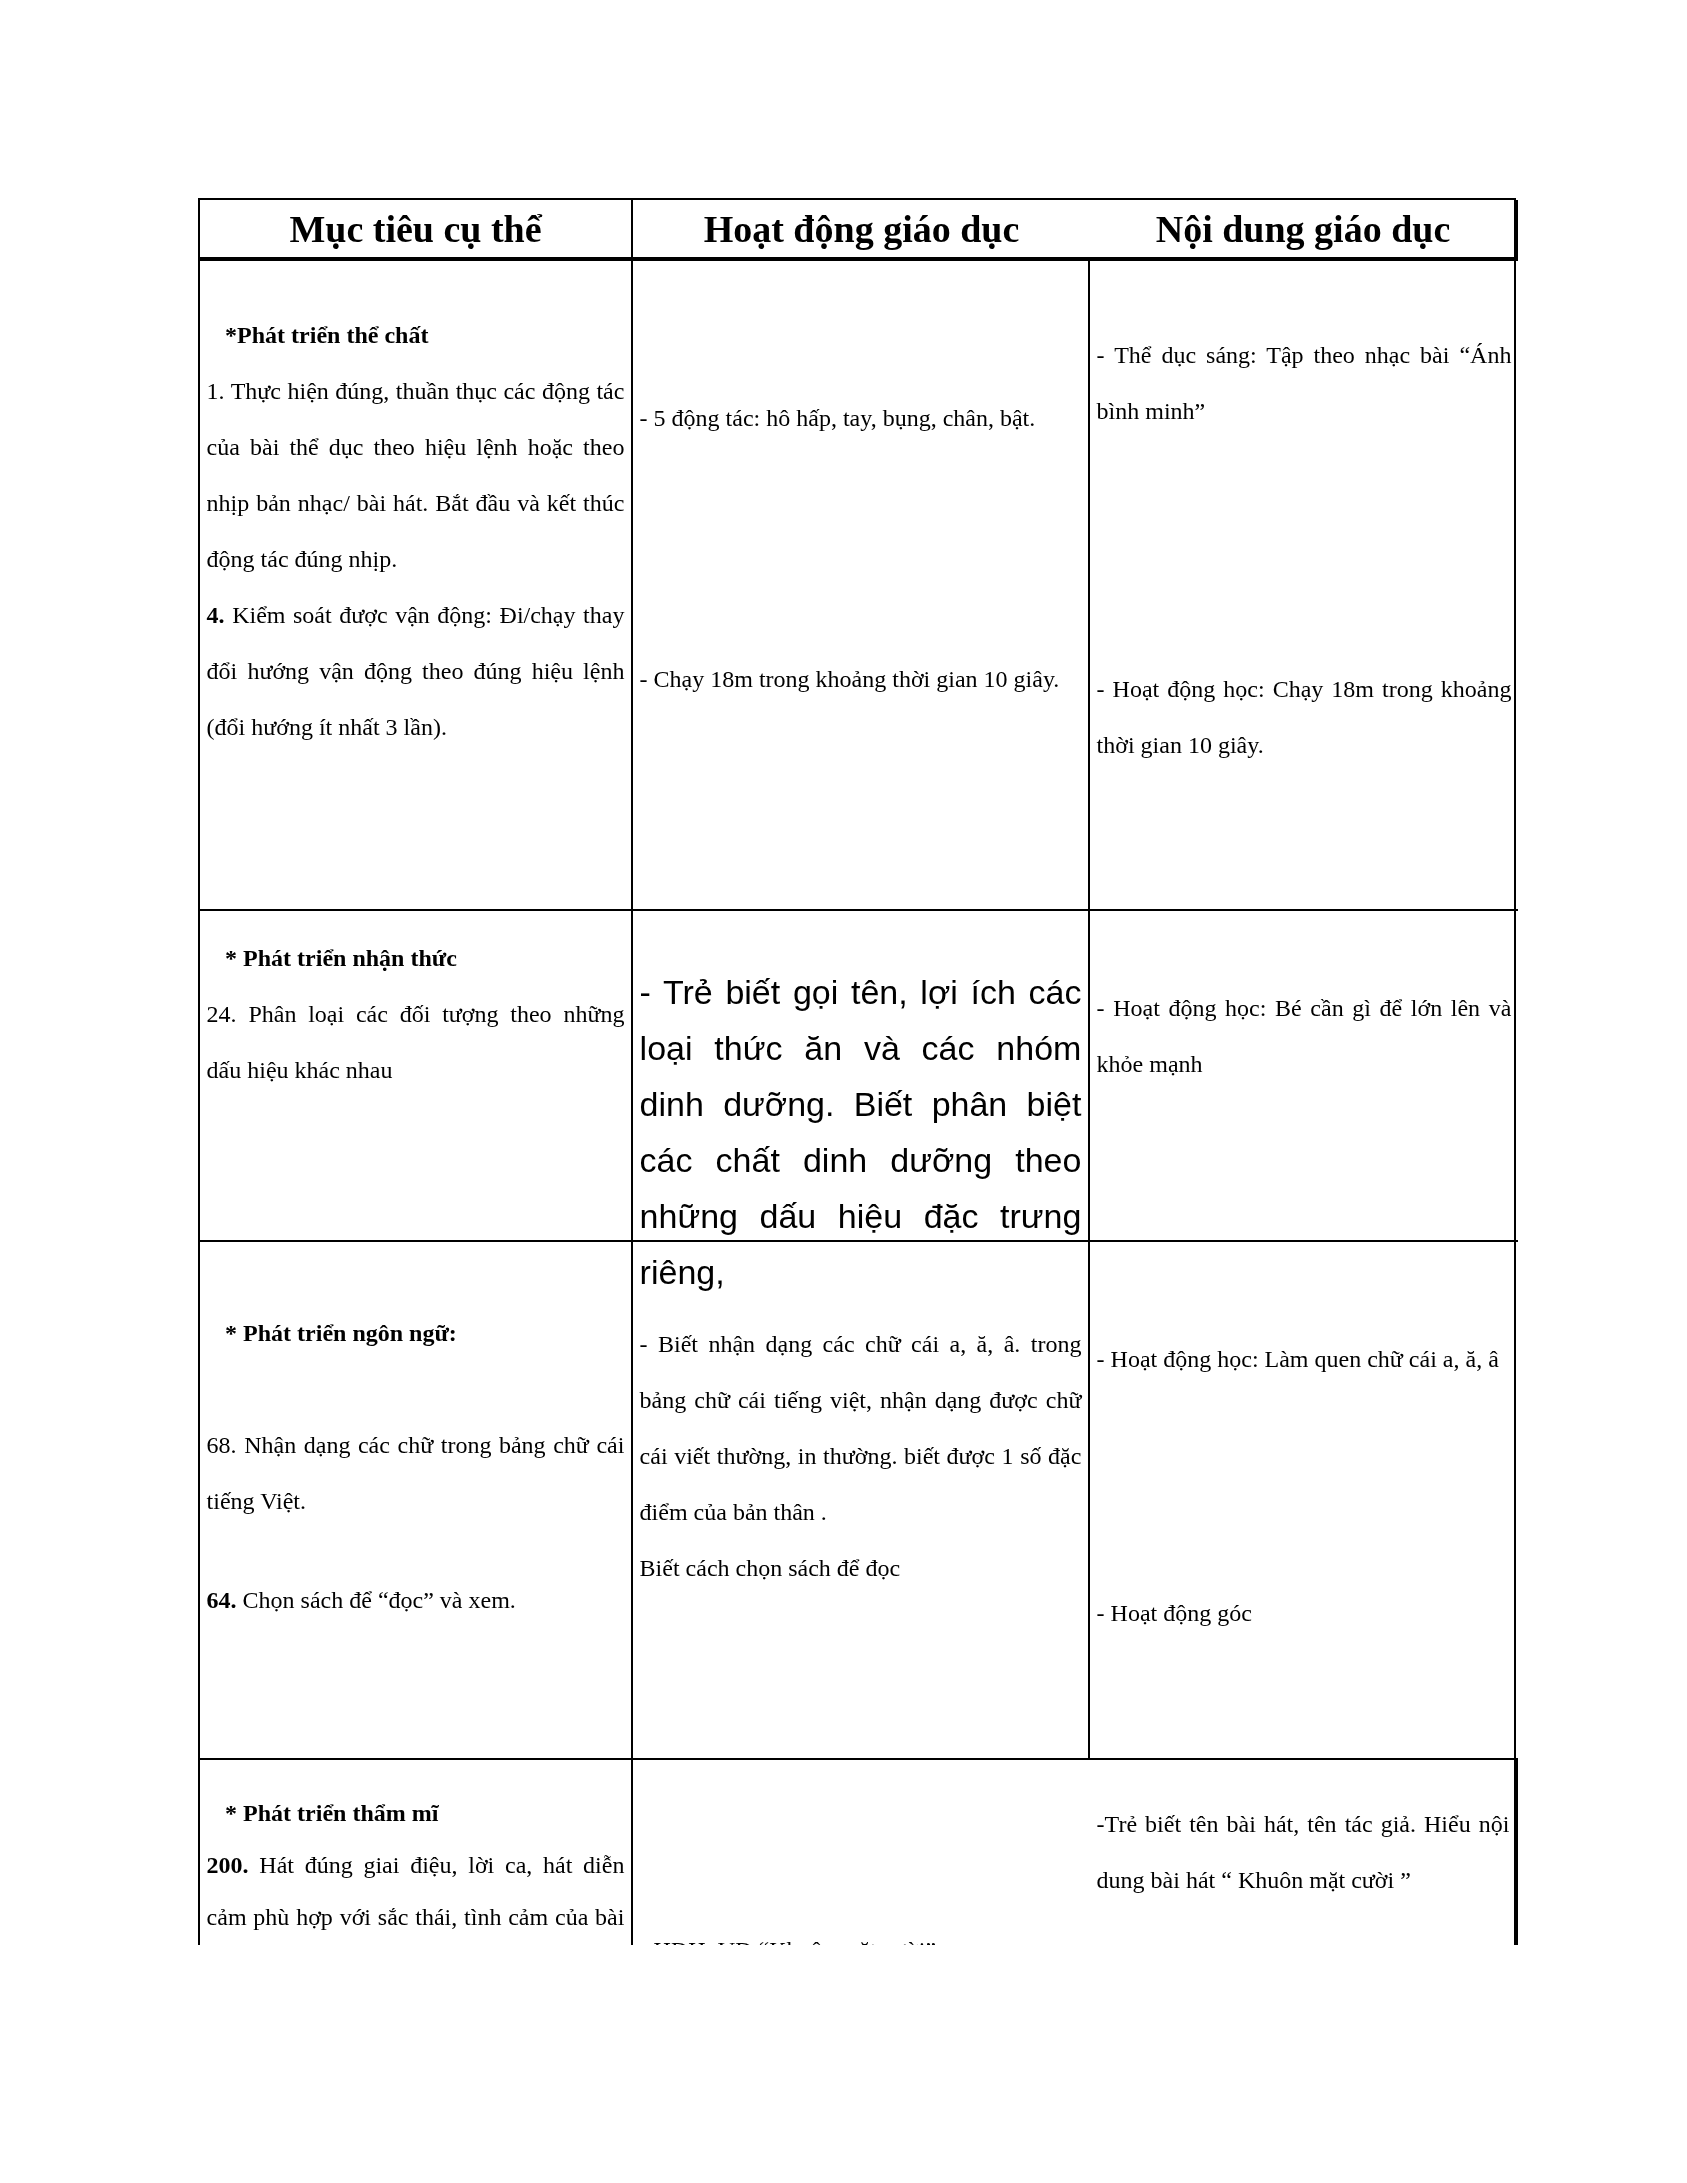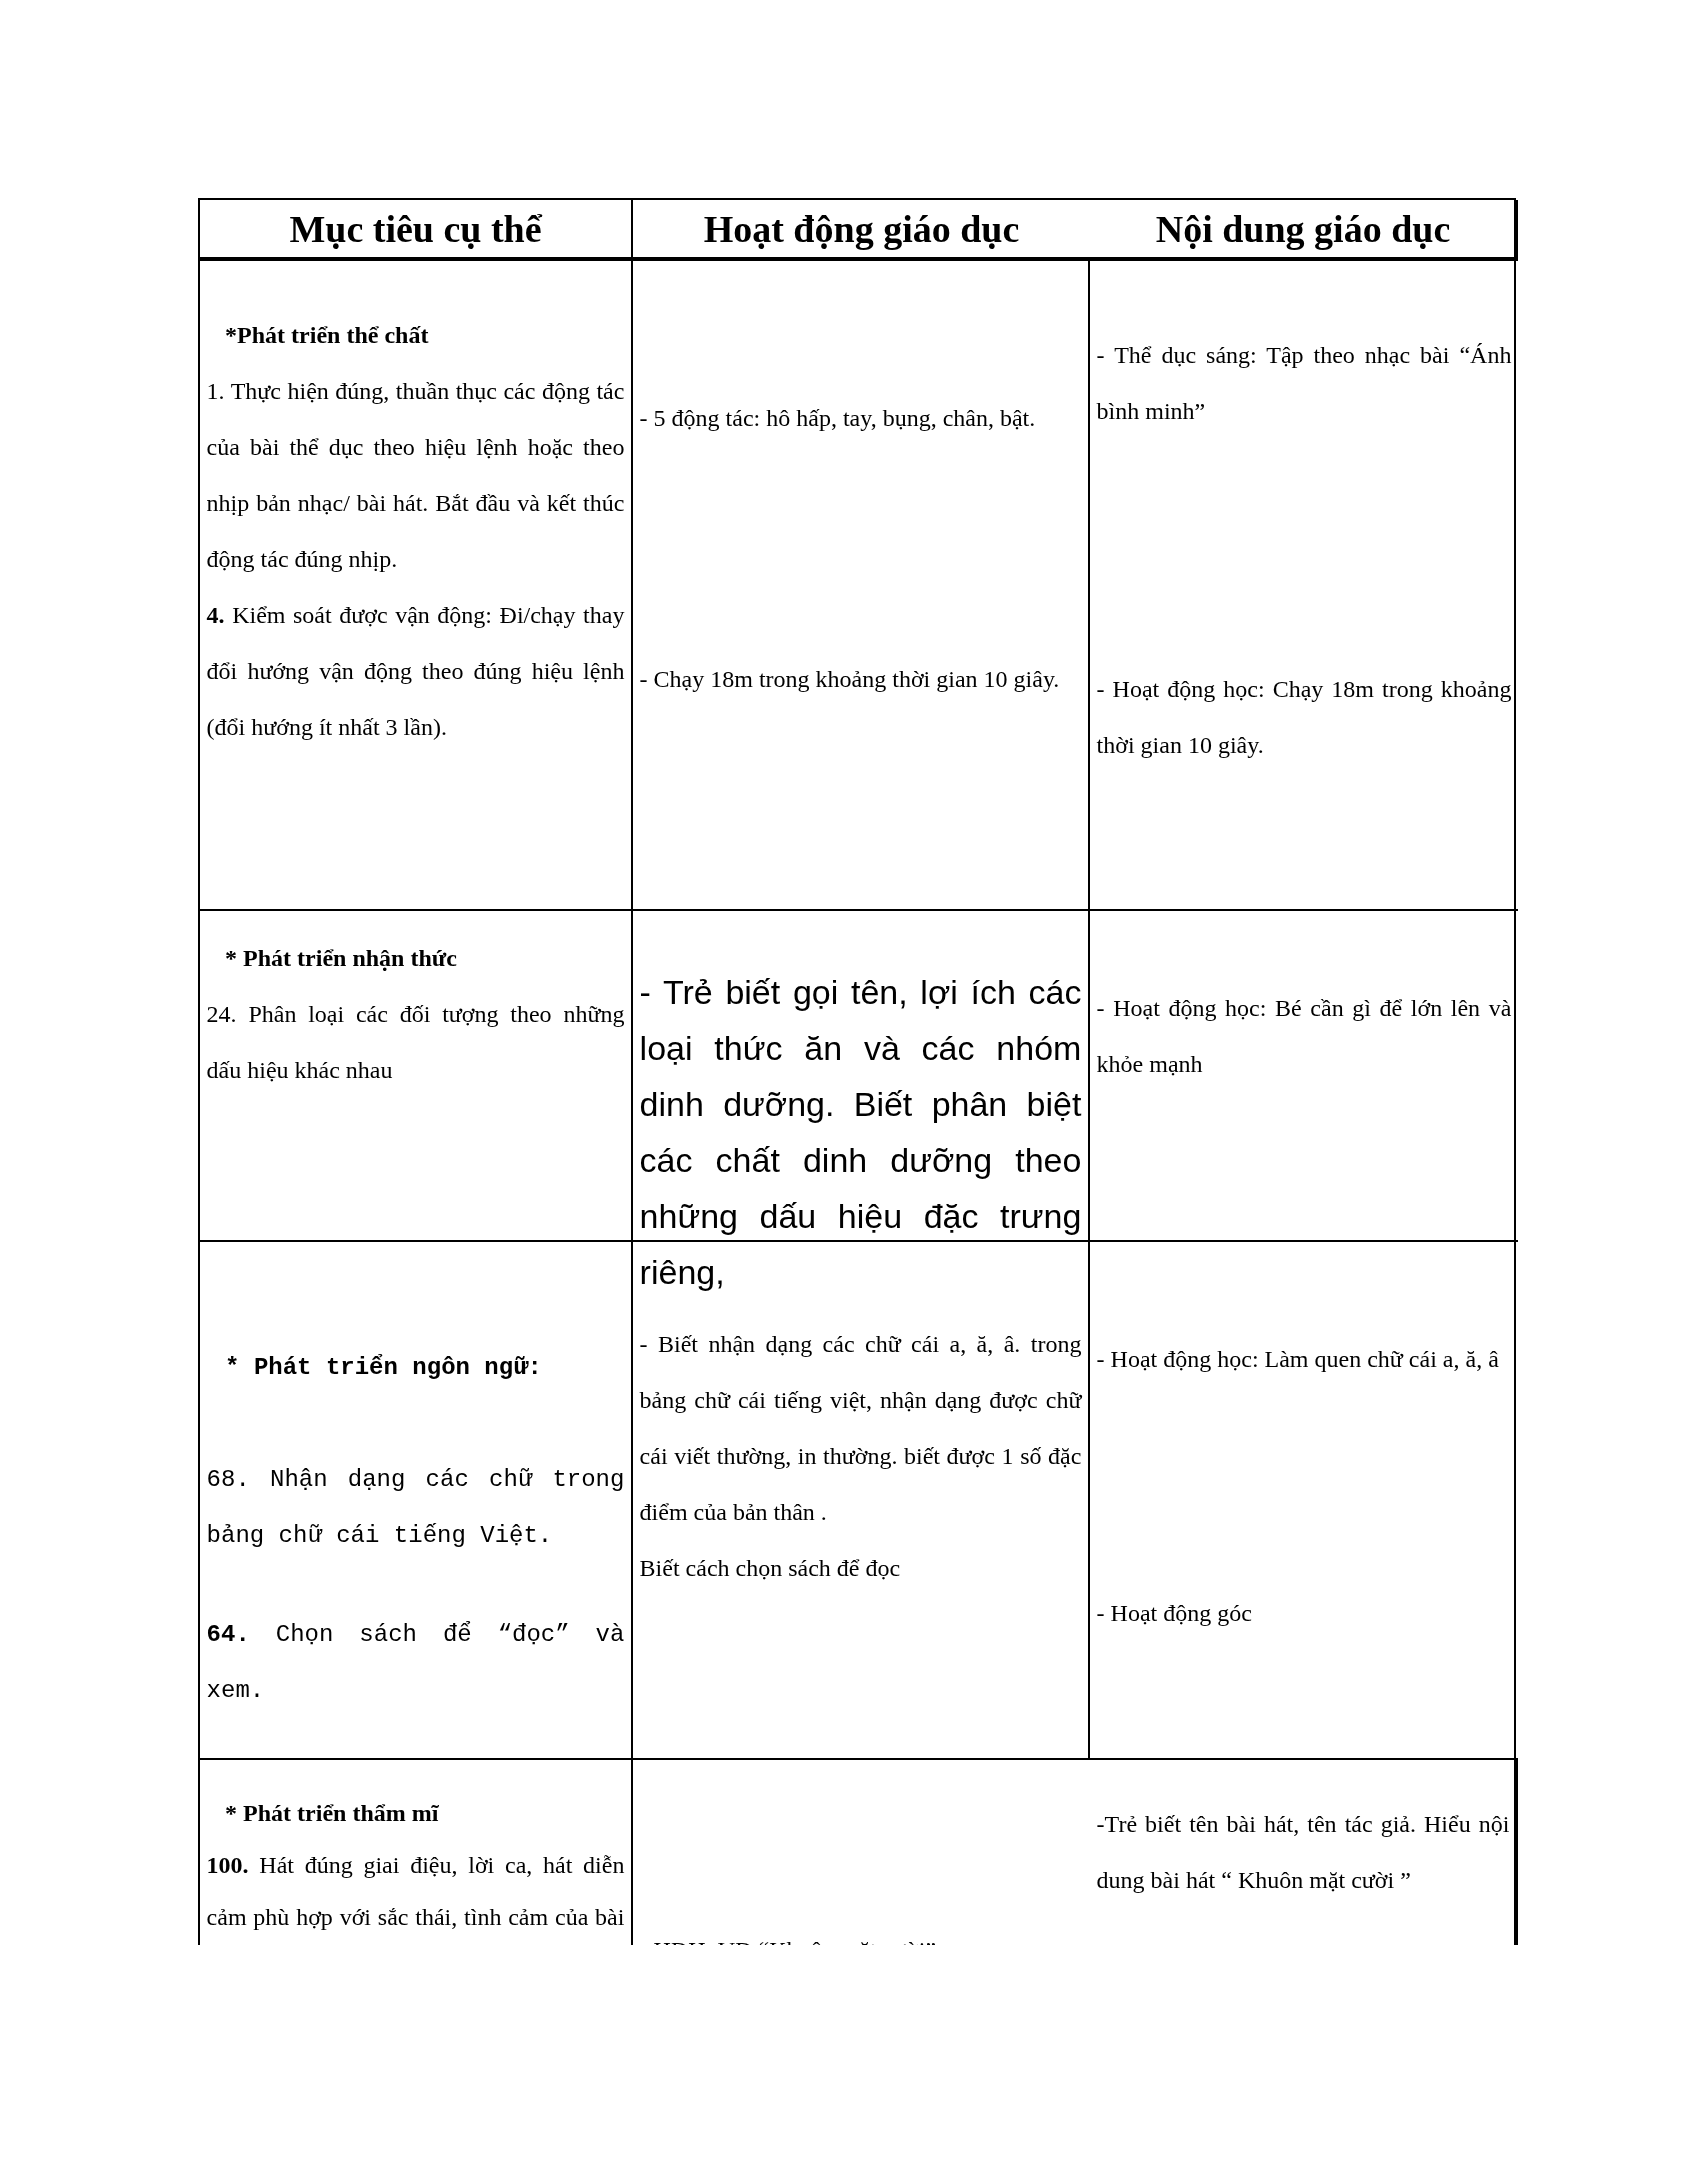--- a/index.html
+++ b/index.html
@@ -66,21 +66,21 @@
   
   .r2c1 { padding-top: 19px; }
   .r2c2 .p1 {
     margin-top: 53px;
     font-family: "Liberation Sans", "DejaVu Sans", sans-serif;
     font-size: 34px;
   }
   .r2c3 .p1 { margin-top: 69px; }
 
   
-  .r3c1 { padding-top: 98px; font-family: Liberation Mono, monospace; }
+  .r3c1 { padding-top: 63px; }
   .r3c1 .item68 { margin-top: 56px; }
   .r3c1 .item64 { margin-top: 43px; }
   .r3c2 .p1 { margin-top: 74px; }
   .r3c3 .p1 { margin-top: 89px; }
   .r3c3 .p2 { margin-top: 198px; }
 
   
   .r4c1 { padding-top: 26.5px; }
   .r4c1 p { line-height: 52px; }
   .r4c2 .p1 { margin-top: 36px; }
@@ -130,21 +130,21 @@
       <p class="p1 justify">- Biết nhận dạng các chữ cái a, ă, â. trong bảng chữ cái tiếng việt, nhận dạng được chữ cái viết thường, in thường. biết được 1 số đặc điểm của bản thân .</p>
       <p class="p2">Biết cách chọn sách để đọc</p>
     </div>
     <div class="cell r3c3 last-col">
       <p class="p1 justify">- Hoạt động học: Làm quen chữ cái a, ă, â</p>
       <p class="p2">- Hoạt động góc</p>
     </div>
 
     <div class="cell r4c1 last-row">
       <p class="cell-title">* Phát triển thẩm mĩ</p>
-      <p class="justify"><span class="bold">100.</span><span> Hát đúng giai điệu, lời ca, hát diễn cảm phù hợp với sắc thái, tình cảm của bài hát</span></p>
+      <p class="justify"><span class="bold">200.</span><span> Hát đúng giai điệu, lời ca, hát diễn cảm phù hợp với sắc thái, tình cảm của bài hát</span></p>
     </div>
     <div class="cell r4c3 last-col last-row">
       <p class="p1">- HĐH: VĐ “Khuôn mặt cười”</p>
     </div>
     <div class="cell r4c2 last-row">
       <p class="p1 justify">-Trẻ biết tên bài hát, tên tác giả. Hiểu nội dung bài hát  “ Khuôn mặt cười ”</p>
     </div>
 
   </div>
 </div>

